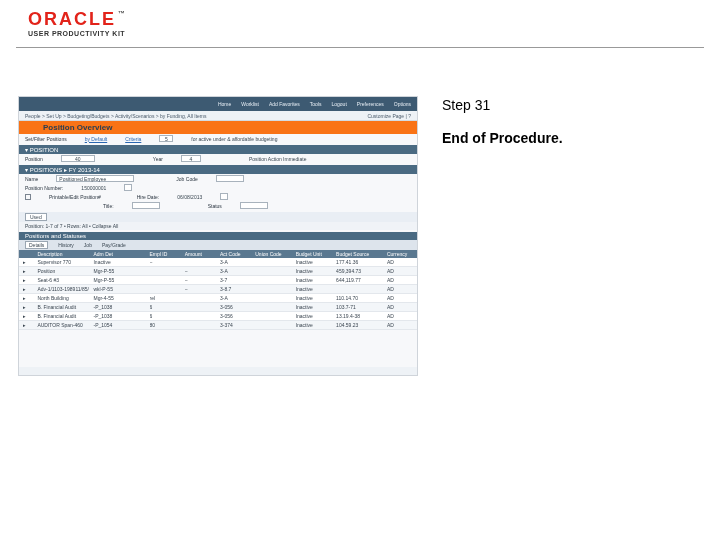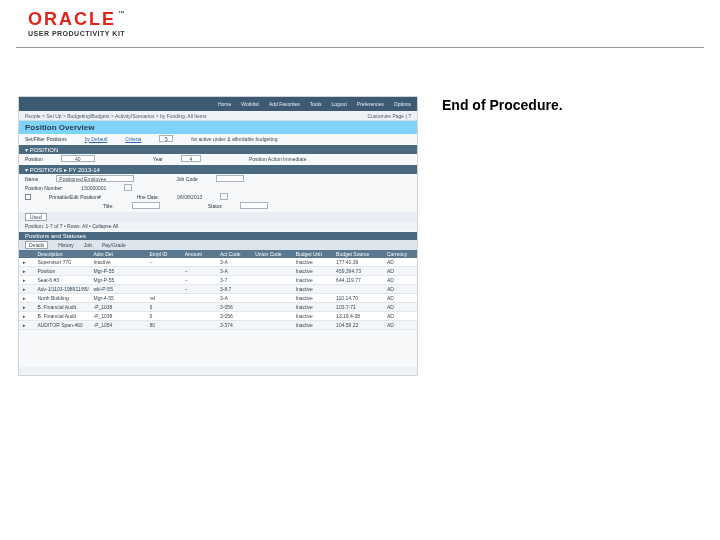--- a/index.html
+++ b/index.html
@@ -84,25 +84,25 @@
     height: 10px;
     border-bottom: 1px solid #d4dbe2;
     font-size: 5px;
     color: #4a5a6a;
     padding: 0 6px;
     display: flex;
     justify-content: space-between;
     align-items: center;
   }
   .ss-page-title {
-    background: #7dd3fc;
+    background: #f97316;
     font-size: 8px;
     font-weight: bold;
     color: #2c3e50;
-    padding: 2px 6px;
+    padding: 2px 24px;
   }
   .ss-row {
     display: flex;
     gap: 18px;
     font-size: 5px;
     color: #3a4752;
     padding: 1px 6px;
     align-items: center;
   }
   .ss-row .lbl { color:#2a3540; }
@@ -359,16 +359,17 @@
             <div style="flex: 0.7 1 0%;">Inactive</div>
             <div style="flex: 0.9 1 0%;">104.59.23</div>
             <div style="flex: 0.5 1 0%;">AD</div>
           </div>
         </div>
     </div>
     <div class="ss-footer"></div>
   </div>
 
   <div class="instructions">
+    <div class="step">Step 31</div>
     <div class="end">End of Procedure.</div>
   </div>
 
 </div>
 
 </body></html>

